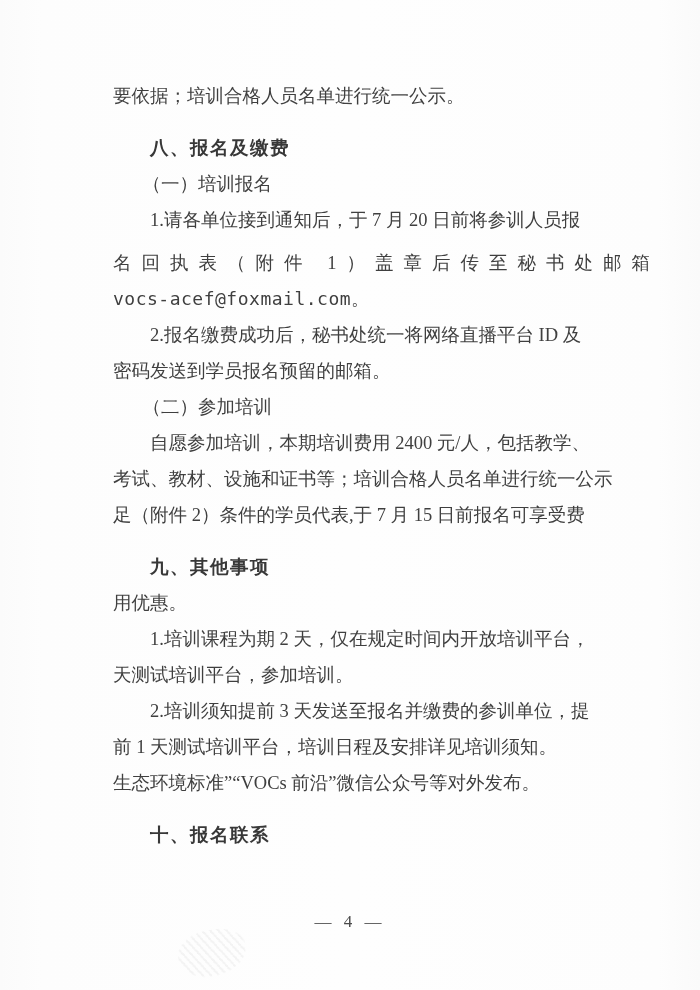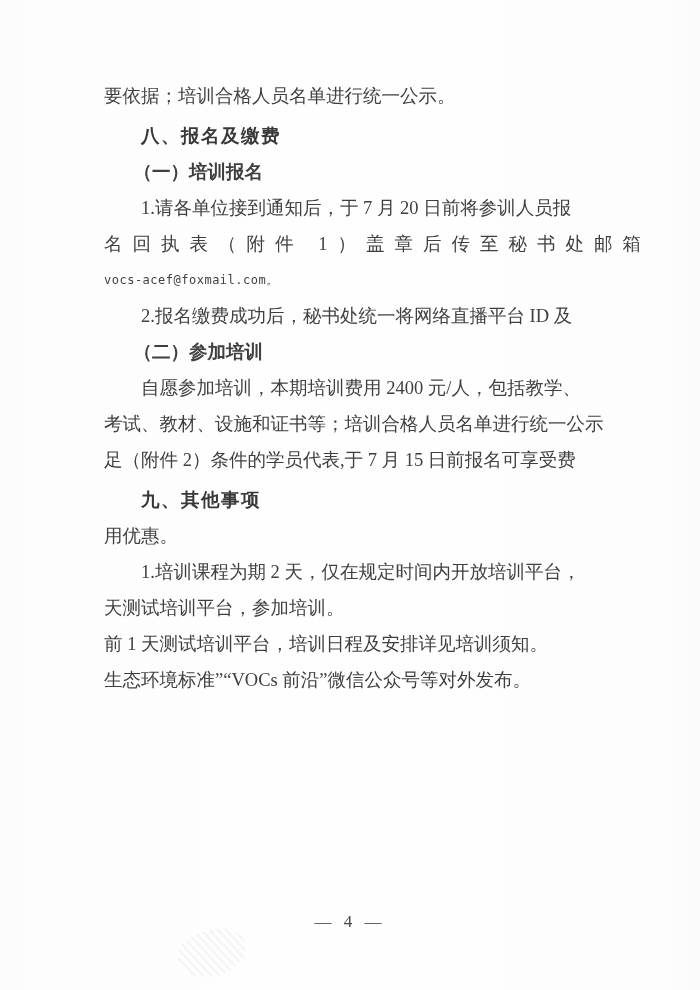--- a/index.html
+++ b/index.html
@@ -12,43 +12,43 @@
     width: 700px;
     height: 990px;
     margin: 0 auto;
     background: linear-gradient(90deg, #fbfbfb 0%, #fdfdfd 6%, #fefefe 50%, #fdfdfd 94%, #fafafa 100%);
     overflow: hidden;
     font-family: "Liberation Serif", "DejaVu Serif", serif;
     color: #3f3f3f;
   }
   .content {
     position: absolute;
-    left: 104px;
+    left: 113px;
     top: 78px;
     width: 507px;
   }
   .line {
     font-size: 18.5px;
     line-height: 36px;
     white-space: nowrap;
     letter-spacing: 0px;
   }
   .indent { text-indent: 2em; }
-  .indent-sub { text-indent: 1.6em; font-weight: bold; }
+  .indent-sub { text-indent: 1.6em; }
   .heading {
     font-weight: bold;
     color: #383838;
-    margin-top: 4px;
+    margin-top: 16px;
     letter-spacing: 1.5px;
   }
-  .spread { letter-spacing: 10px; }
+  .spread { letter-spacing: 10px; margin-top: 7px; }
   .spread-sm { letter-spacing: 3px; }
   .latin {
     font-family: "DejaVu Sans Mono", monospace;
-    font-size: 12px;
+    font-size: 18px;
     letter-spacing: 0.5px;
   }
   .footer {
     position: absolute;
     left: 0;
     top: 912px;
     width: 100%;
     text-align: center;
     font-size: 17px;
     color: #4a4a4a;
@@ -79,36 +79,39 @@
 
     <div class="line heading indent">八、报名及缴费</div>
 
     <div class="line indent-sub">（一）培训报名</div>
 
     <div class="line indent">1.请各单位接到通知后，于 7 月 20 日前将参训人员报</div>
     <div class="line spread">名回执表（附件 1）盖章后传至秘书处邮箱</div>
     <div class="line latin">vocs-acef@foxmail.com。</div>
 
     <div class="line indent">2.报名缴费成功后，秘书处统一将网络直播平台 ID 及</div>
+    <div class="line">密码发送到学员报名预留的邮箱。</div>
 
     <div class="line indent-sub">（二）参加培训</div>
 
     <div class="line indent">自愿参加培训，本期培训费用 2400 元/人，包括教学、</div>
     <div class="line">考试、教材、设施和证书等；培训合格人员名单进行统一公示</div>
     <div class="line">足（附件 2）条件的学员代表,于 7 月 15 日前报名可享受费</div>
     <div class="line heading indent">九、其他事项</div>
 
     <div class="line">用优惠。</div>
 
     <div class="line indent">1.培训课程为期 2 天，仅在规定时间内开放培训平台，</div>
     <div class="line">天测试培训平台，参加培训。</div>
 
+    <div class="line indent">2.培训须知提前 3 天发送至报名并缴费的参训单位，提</div>
     <div class="line">前 1 天测试培训平台，培训日程及安排详见培训须知。</div>
 
     <div class="line">生态环境标准”“VOCs 前沿”微信公众号等对外发布。</div>
 
+    <div class="line heading indent">十、报名联系</div>
 
   </div>
 
   <div class="smudge"></div>
 
   <div class="footer">— 4 —</div>
 </div>
 
 </body></html>

